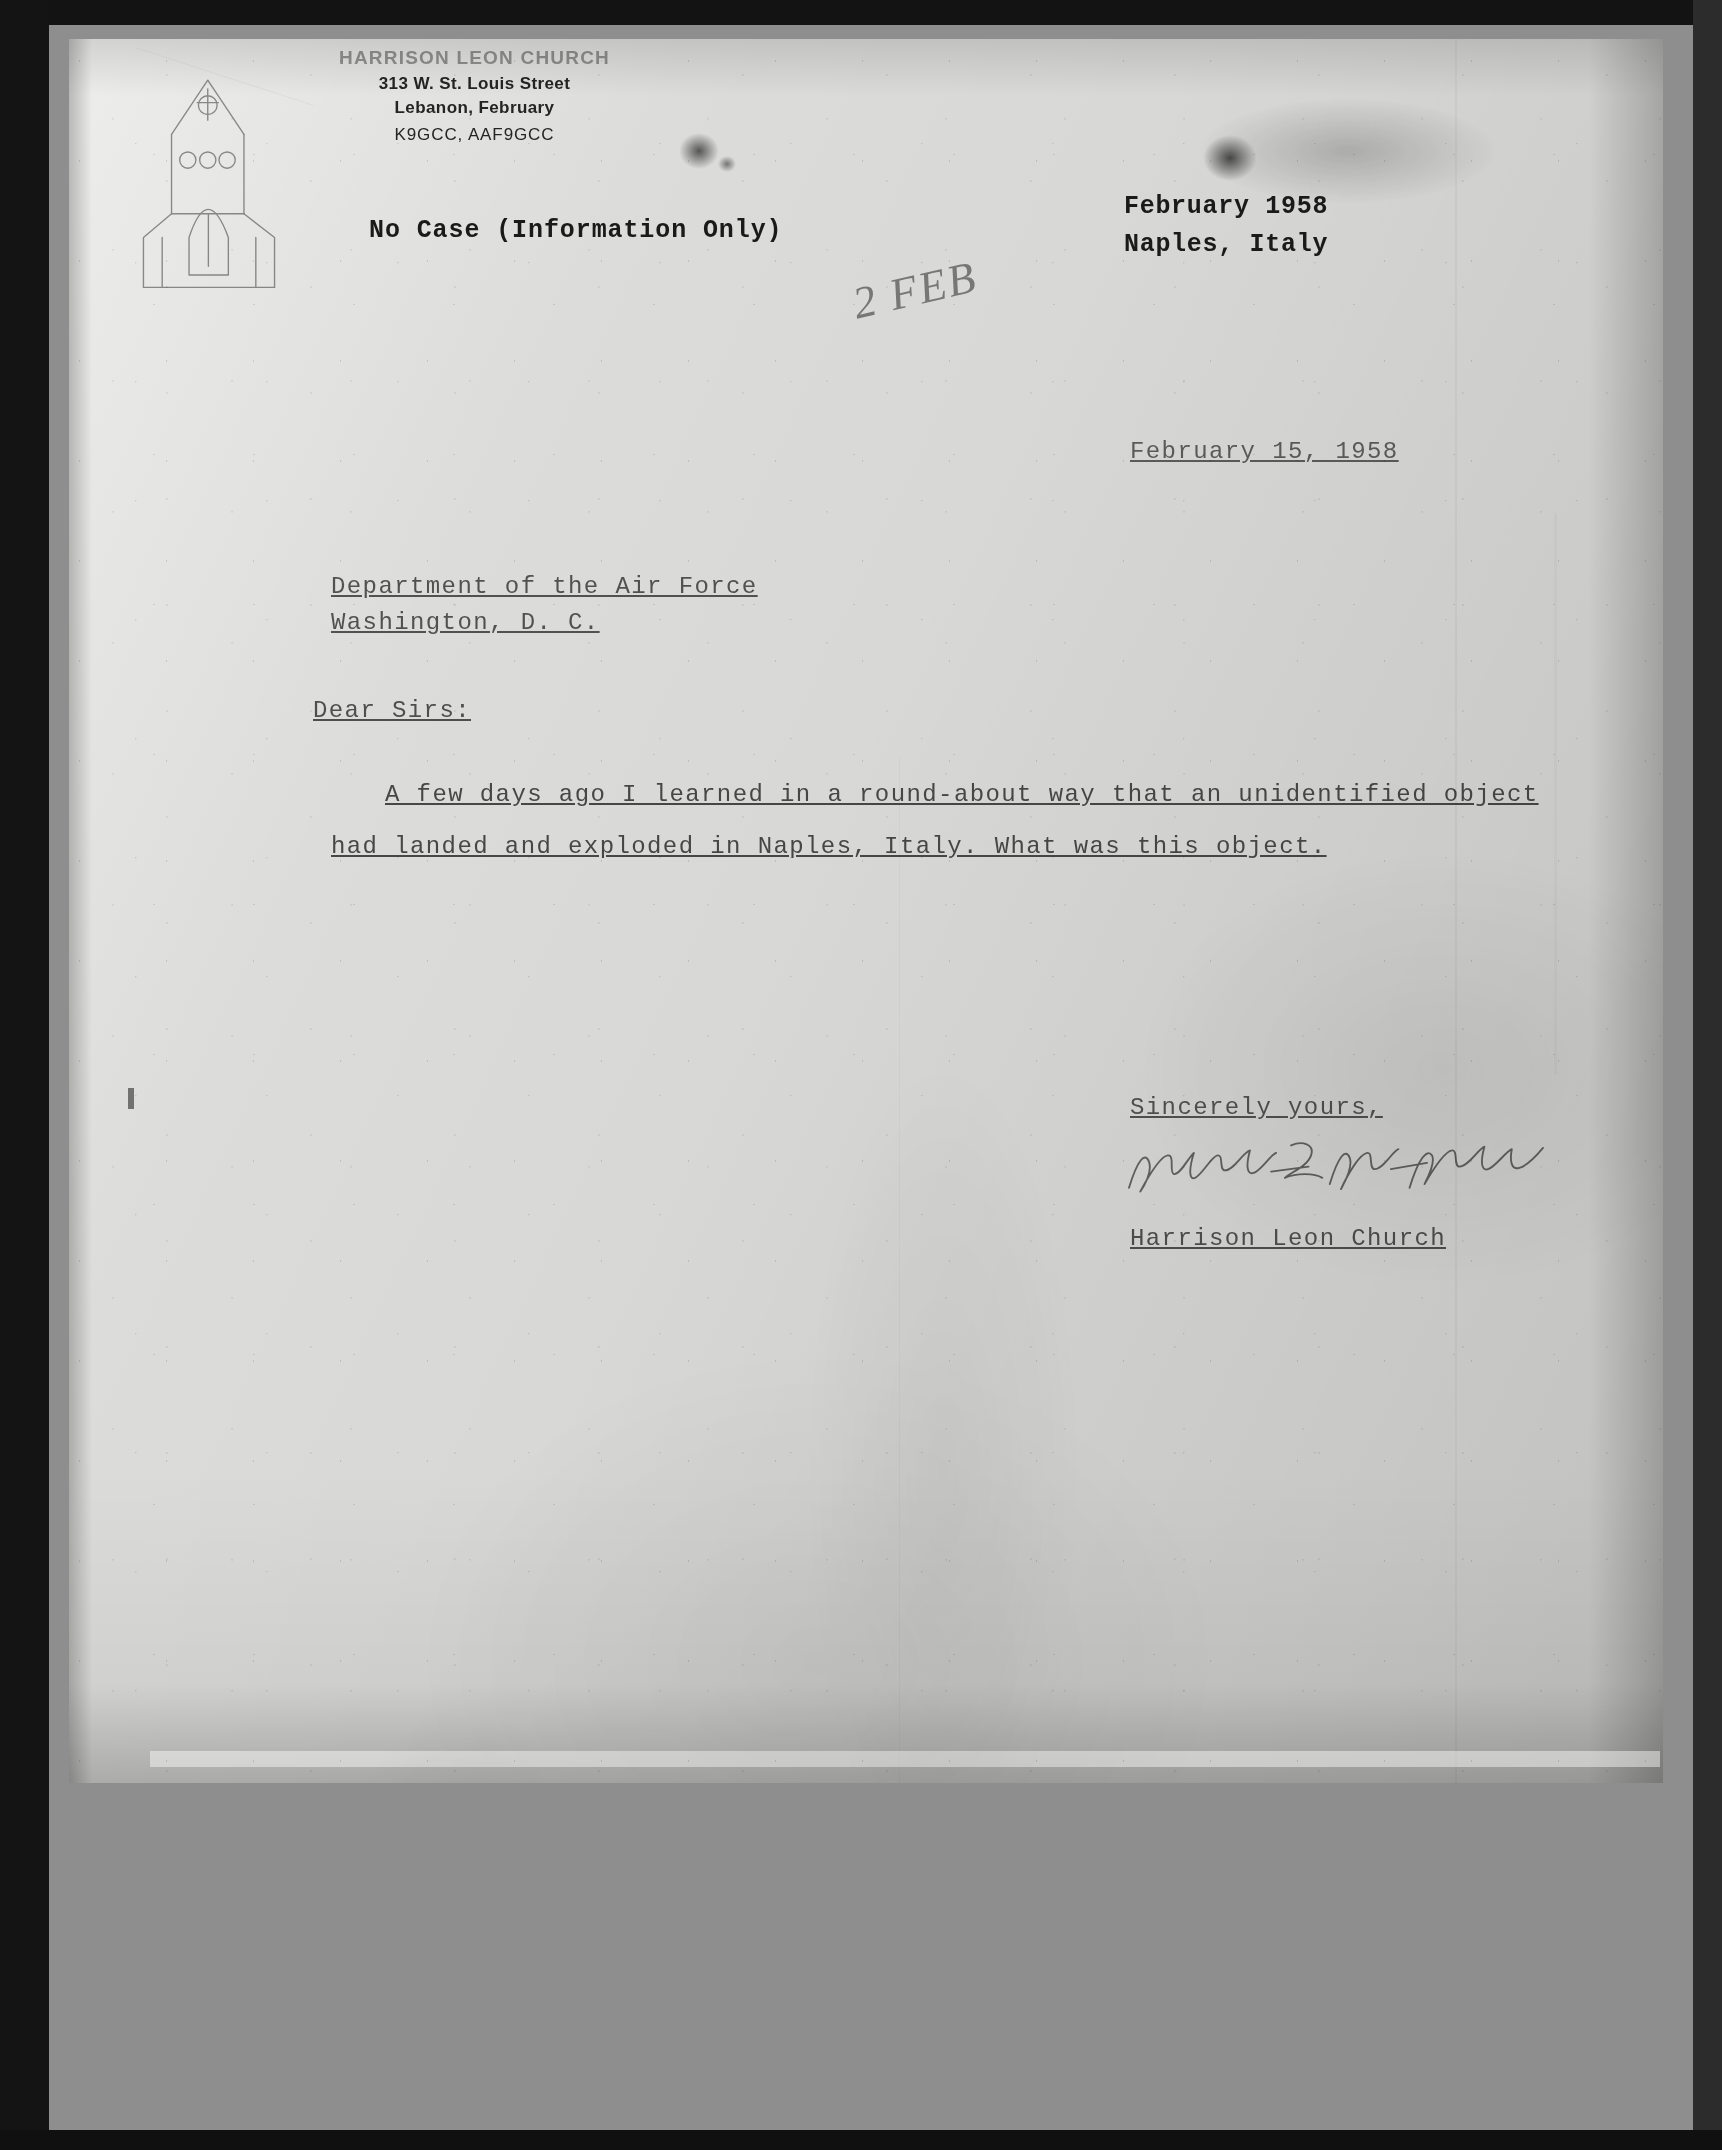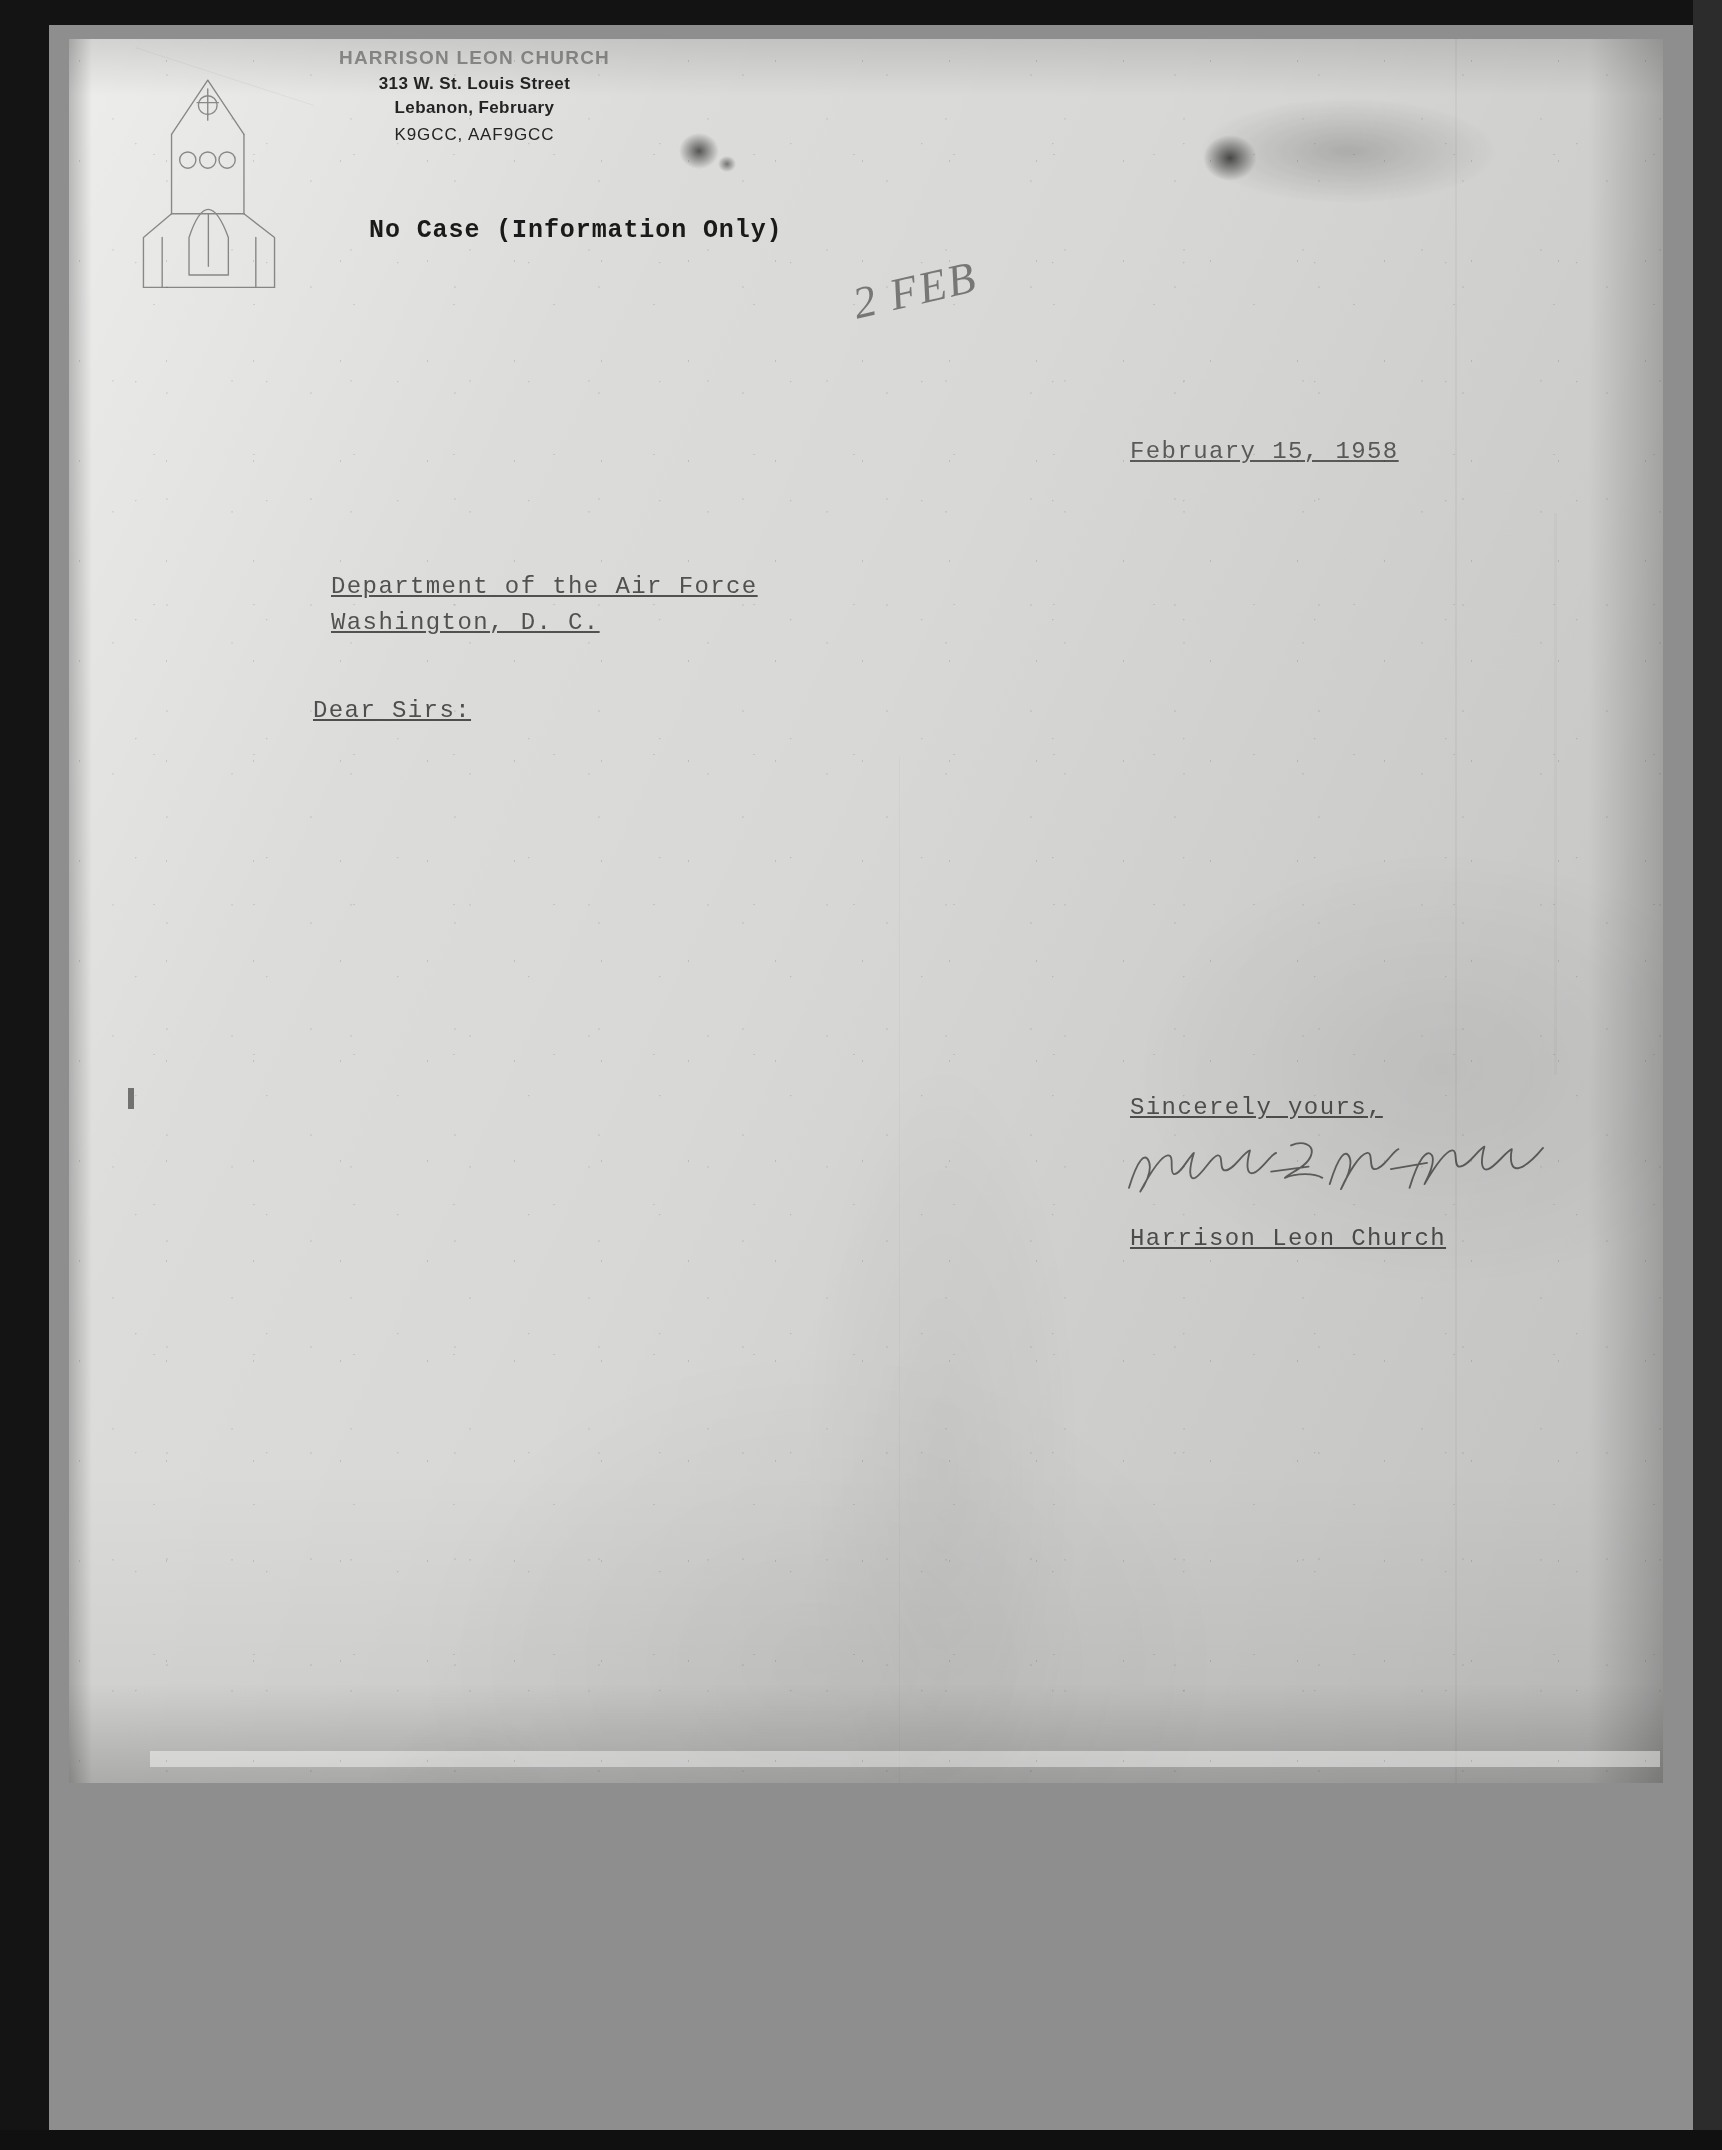--- a/index.html
+++ b/index.html
@@ -343,32 +343,37 @@
     </div>
 
     <div class="letterhead">
       <div class="lh-name">HARRISON LEON CHURCH</div>
       <div class="lh-line">313 W. St. Louis Street</div>
       <div class="lh-line">Lebanon, February</div>
       <div class="lh-call">K9GCC, AAF9GCC</div>
     </div>
 
     <div class="stamp-left">No Case (Information Only)</div>
+    <div class="stamp-right">
+      <div>February 1958</div>
+      <div>Naples, Italy</div>
+    </div>
 
     <div class="hand-annot">2 FEB</div>
 
     <div class="typed date-line">February 15, 1958</div>
 
     <div class="typed addressee">
       <div>Department of the Air Force</div>
       <div>Washington, D. C.</div>
     </div>
 
     <div class="typed salutation">Dear Sirs:</div>
 
+    <div class="typed body-p"><span class="body-indent"></span><span>A few days ago I learned in a round-about way that an unidentified object had landed and exploded in Naples, Italy. What was this object.</span></div>
 
     <div class="typed closing">Sincerely yours,</div>
 
     <div class="signature">
       <svg viewBox="0 0 680 110" width="424" height="69" fill="none" stroke="#2f2f2f" stroke-width="3" stroke-linecap="round" stroke-linejoin="round">
         <path d="M8 86 C22 40 34 28 40 44 C46 60 32 84 26 92 C40 66 58 36 70 34 C82 32 72 62 80 64 C90 66 104 36 112 30 C104 56 104 74 114 70 C126 64 140 36 150 34 C160 32 152 58 162 58 C176 58 190 30 202 26 C196 48 196 66 208 62 C220 58 234 34 244 30 M236 60 L296 52 M268 18 C286 10 306 16 300 34 C294 52 266 62 258 70 C276 62 306 62 318 70 M330 80 C344 34 356 22 362 38 C368 54 352 80 348 88 C360 62 378 32 390 30 C400 28 392 56 402 56 C416 56 430 28 440 24 M428 56 L486 46 M458 86 C472 40 486 22 494 34 C500 46 486 72 482 80 C496 56 514 28 526 26 C536 24 528 52 538 52 C552 52 568 24 578 20 C572 42 572 60 584 56 C596 52 612 28 622 24 C618 44 622 58 634 54 C648 50 662 34 672 22"></path>
       </svg>
     </div>
 
     <div class="typed signed-name">Harrison Leon Church</div>

